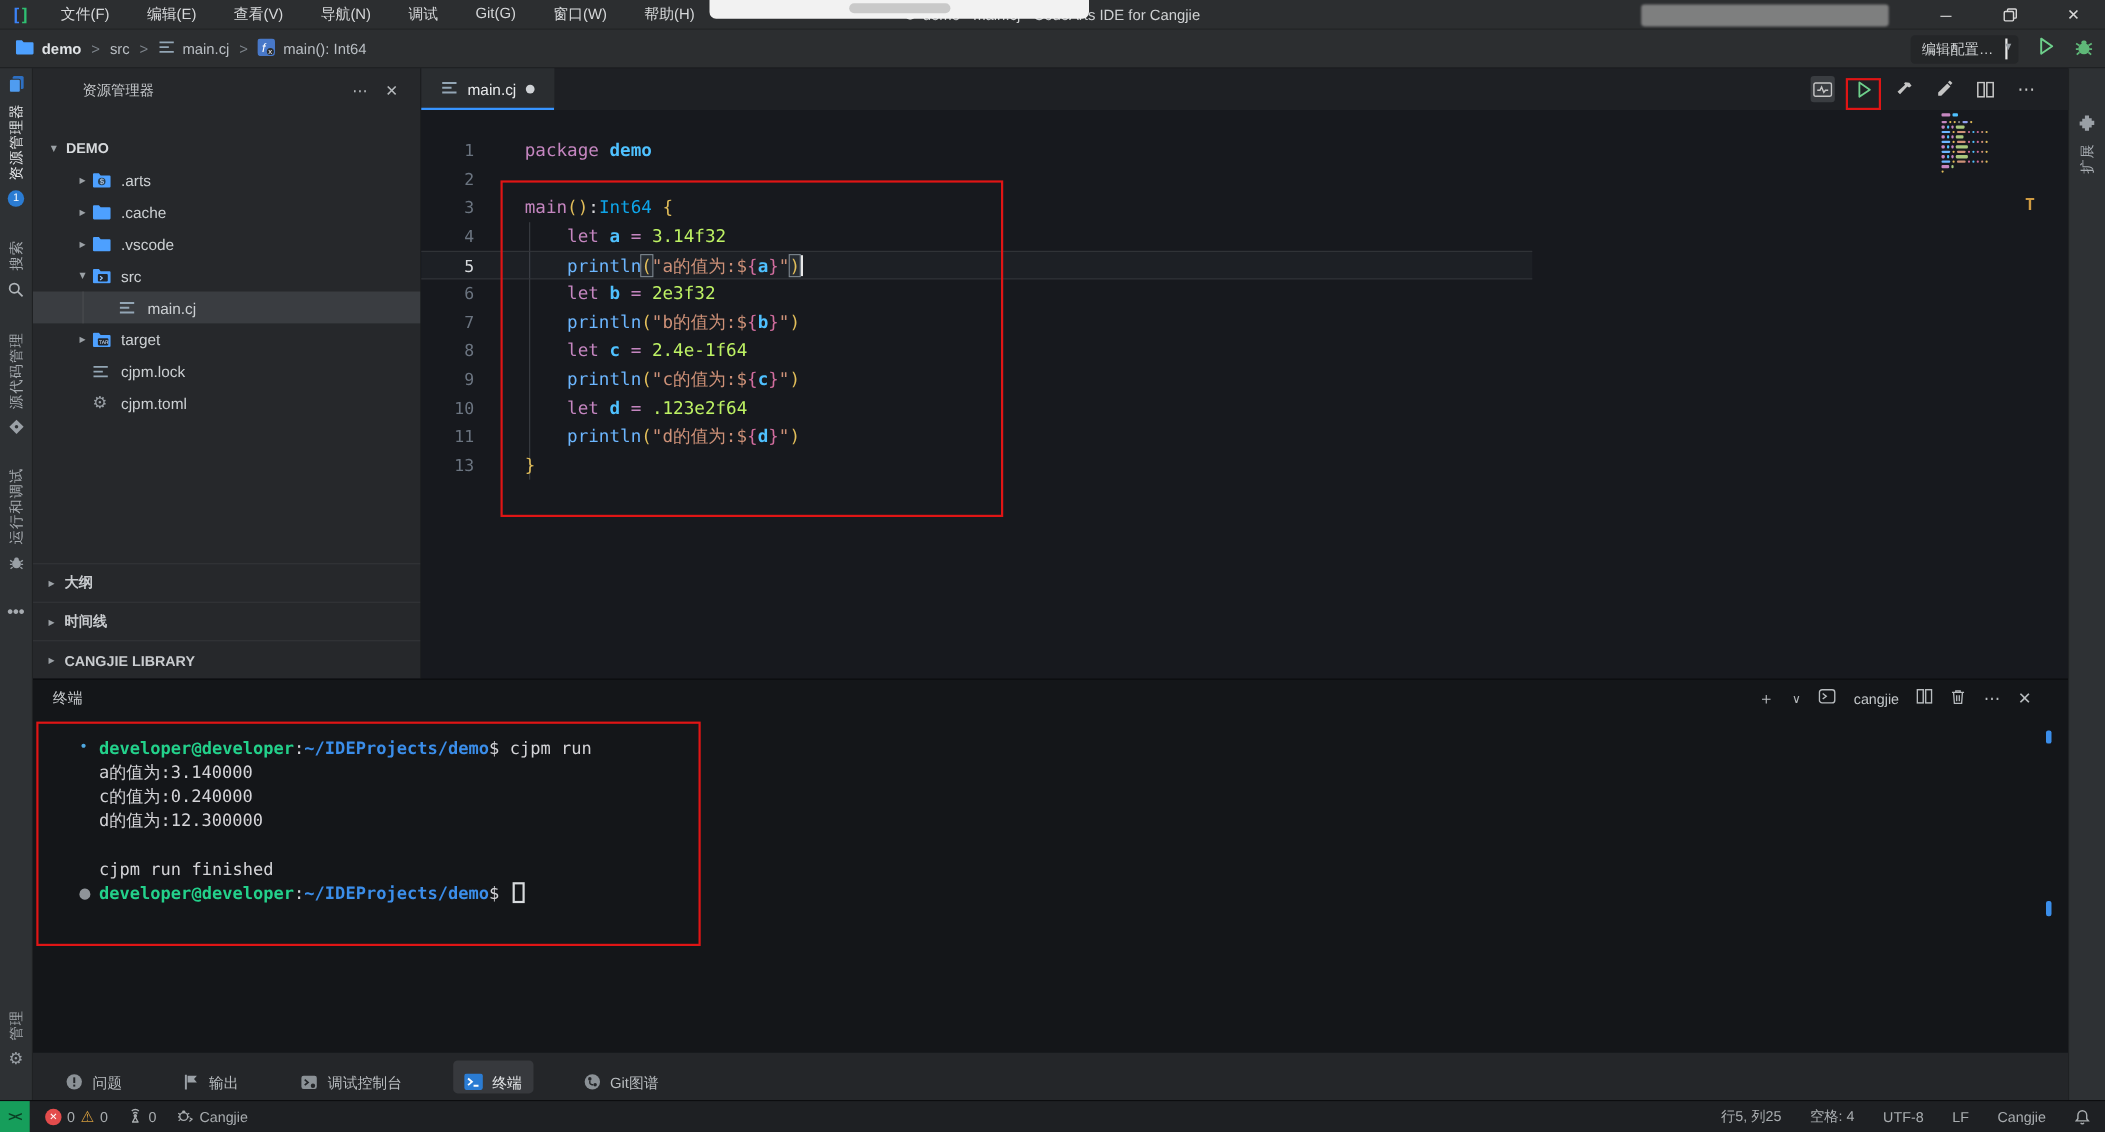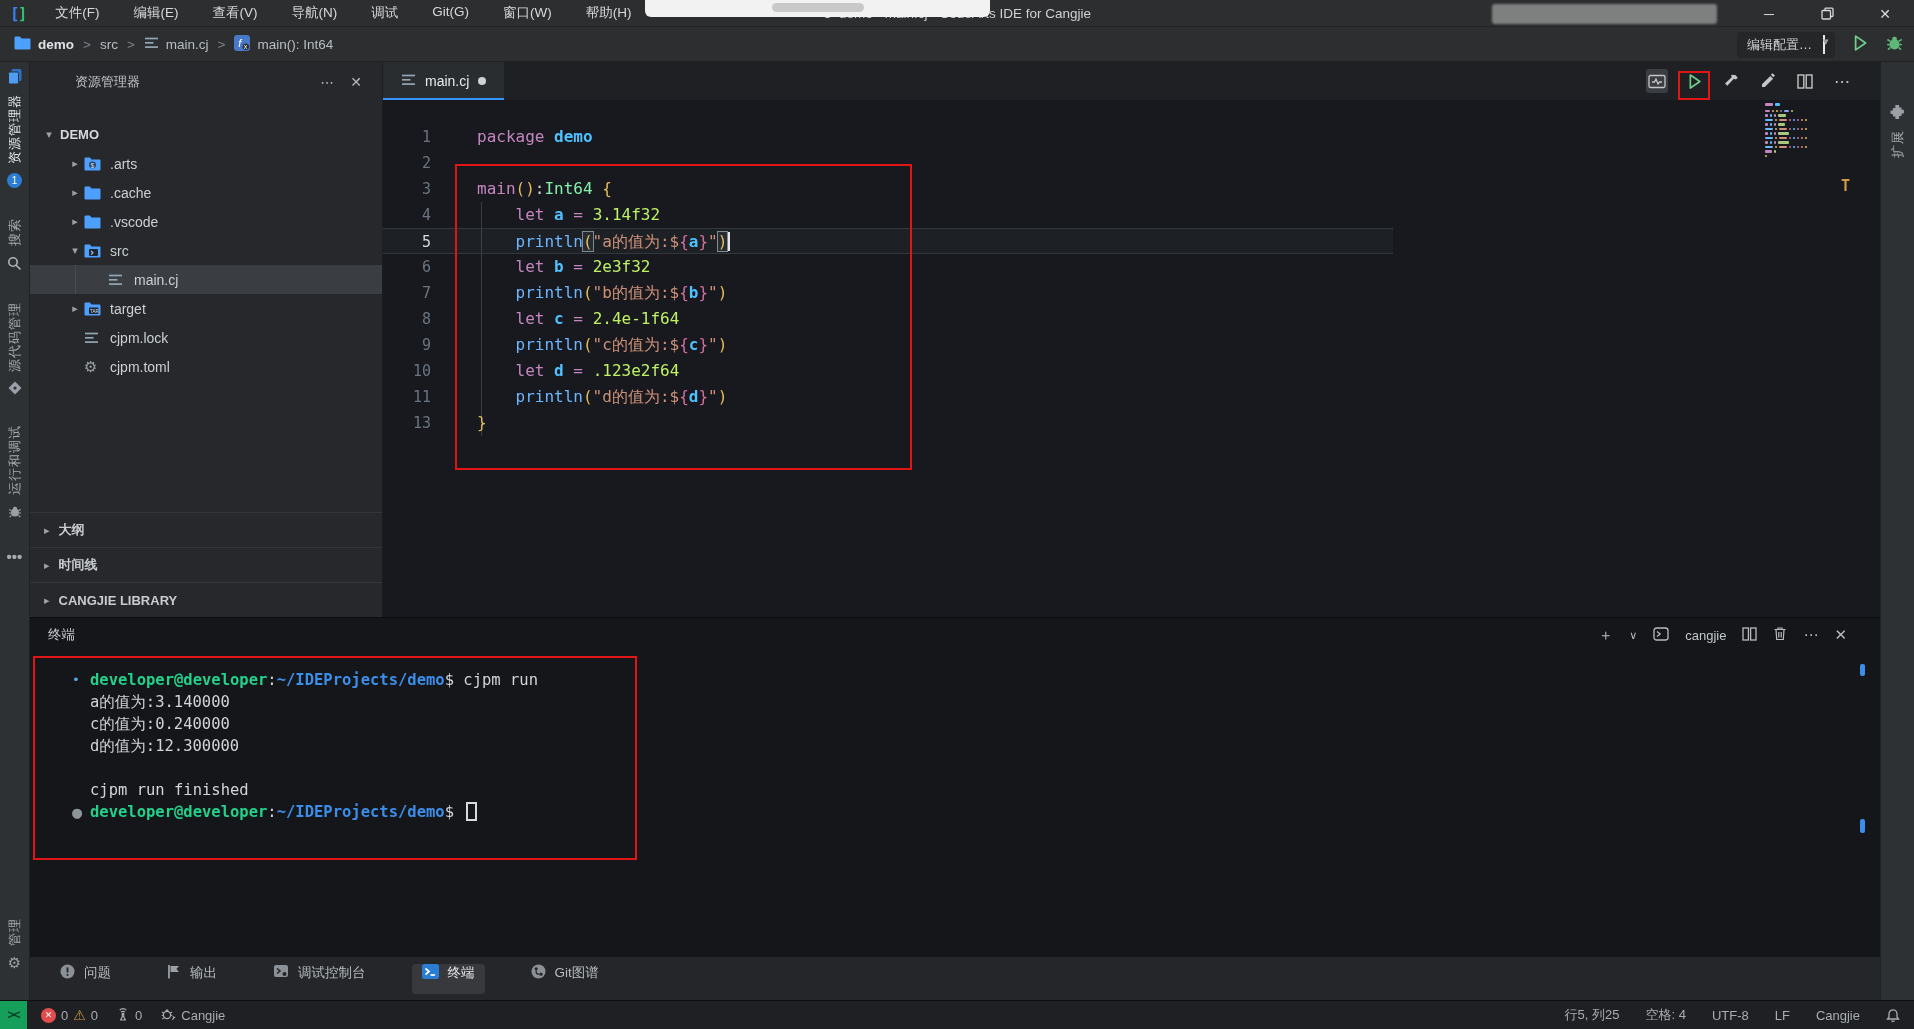--- a/index.html
+++ b/index.html
@@ -67,21 +67,21 @@
   .etool{width:22px;height:24px;display:flex;align-items:center;justify-content:center;color:#c5c5c5}
   .etool.boxed{background:#3a3d41;border-radius:3px}
   #code-area{position:absolute;left:0;top:38px;right:0;bottom:0;font-family:"DejaVu Sans Mono",monospace;font-size:16px;line-height:26px;padding-top:24px}
   .code-row{height:26px;display:flex;position:relative}
   .gutter{width:70px;flex:none;text-align:right;padding-right:22px;color:#6b7480;font-size:15px}
   .code-row.current .gutter{color:#d7dadd}
   .ctext{white-space:pre;margin-left:24px}
   .code-row.current{width:1010px;background:rgba(120,130,140,.07);border-top:1px solid #33363a;border-bottom:1px solid #33363a}
   #indent-guide{position:absolute;left:98px;top:102px;height:234px;border-left:1px solid #3a3e43}
   .c-k{color:#C586C0}.c-o{color:#C586C0}.c-v{color:#4FC1FF;font-weight:bold}.c-fn{color:#6CB6FF}
-  .c-t{color:#86efac}.c-p{color:#E2BE5A}.c-s{color:#CE9178}.c-n{color:#bef264}.c-i{color:#D16D9E}.c-d{color:#d4d4d8}
+  .c-t{color:#0ea5e9}.c-p{color:#E2BE5A}.c-s{color:#CE9178}.c-n{color:#bef264}.c-i{color:#D16D9E}.c-d{color:#d4d4d8}
   .c-pb{color:#E2BE5A;outline:1px solid #808a93;background:rgba(90,100,110,.18)}
   .caret{display:inline-block;width:2px;height:19px;background:#e8e8e8;vertical-align:text-bottom;margin-left:1px}
   #minimap{position:absolute;left:1382px;top:41px;width:66px}
   #minimap .mrow{display:flex;gap:2px;margin-bottom:2px}
   #minimap .mbar{height:2.5px;border-radius:1px}
   #overview-t{position:absolute;left:1458px;top:115px;color:#cf9b43;font-size:15px;font-weight:bold;font-family:"DejaVu Sans Mono",monospace}
 
   
   #panel{position:absolute;left:30px;top:617px;width:1850px;height:340px;background:#141619;border-top:1px solid #0c0d0f}
   #panel-header{height:34px;display:flex;align-items:center;padding:0 33px 0 18px;font-size:13.5px;color:#c7cacd}
@@ -91,21 +91,21 @@
   .term-row{height:22px;white-space:pre;padding-left:60px;position:relative;color:#ced4d9}
   .term-row .bullet{position:absolute;left:42px;top:0}
   .b-blue{color:#4fa8e0;font-size:13px}
   .b-gray{color:#8f9499;font-size:17px}
   .c-u{color:#23D18B;font-weight:bold}.c-pa{color:#3B8EEA;font-weight:bold}
   .tcursor{display:inline-block;width:11px;height:19px;border:2px solid #d7dadd;vertical-align:text-bottom;margin-left:3px}
   .scroll-mark{position:absolute;width:5px;border-radius:2px;background:#3b8eea}
 
   
   #panel-tabs{position:absolute;left:30px;top:957px;width:1850px;height:43px;background:#242629;display:flex;align-items:center;gap:36px;padding-left:20px;font-size:13.5px;color:#b9bdc0}
-  .ptab{display:flex;align-items:flex-start;gap:9px;height:30px;padding:0 10px;border-radius:4px}
+  .ptab{display:flex;align-items:flex-end;gap:9px;height:30px;padding:0 10px;border-radius:4px}
   .ptab.active{background:#37393d;color:#e3e5e7}
 
   
   #statusbar{position:absolute;left:0;top:1000px;width:1914px;height:29px;background:#1e2023;border-top:1px solid #0c0d0f;display:flex;align-items:center;font-size:13px;color:#a9adb0}
   #remote{width:27px;height:29px;background:#169E5B;color:#0a3d23;display:flex;align-items:center;justify-content:center;font-weight:bold;font-size:12px;letter-spacing:-1px}
   #sb-left{display:flex;align-items:center;gap:18px;margin-left:14px}
   .sb-item{display:flex;align-items:center;gap:5px}
   .err-ic{width:15px;height:15px;border-radius:50%;background:#E34C4C;color:#fff;font-size:9px;display:flex;align-items:center;justify-content:center}
   .warn-ic{color:#d19a3d;font-size:14px}
   #sb-right{margin-left:auto;display:flex;align-items:center;gap:26px;padding-right:14px}

